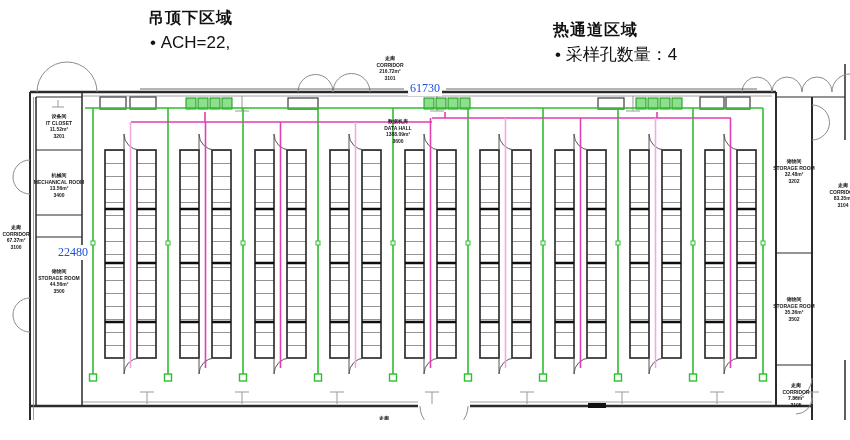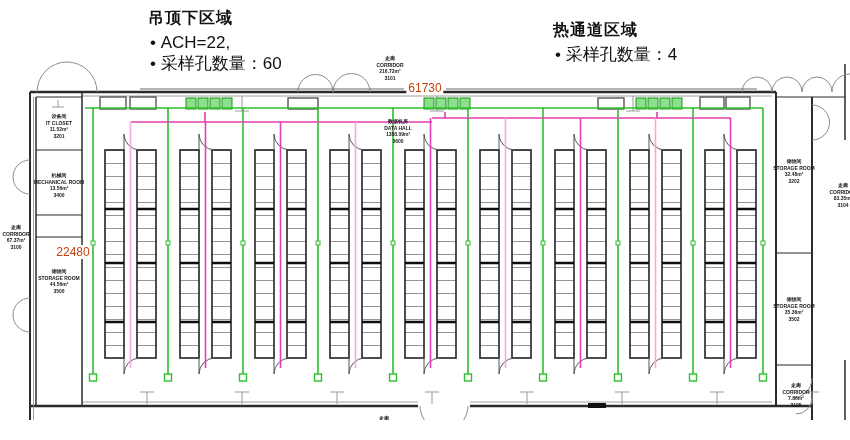--- a/index.html
+++ b/index.html
@@ -9,22 +9,22 @@
   .ann{position:absolute;}
   .ann-title{font-size:16px;font-weight:bold;letter-spacing:1px;margin-bottom:3px;}
   .ann ul{margin:0;padding:0 0 0 2px;list-style:none;}
   .ann li{font-size:17px;line-height:21px;}
   .ann li::before{content:"\2022\00a0";}
   .ann-left{left:148px;top:8px;}
   .ann-right{left:553px;top:12px;margin-top:8px;}
   .room{position:absolute;transform:translateX(-50%);display:flex;flex-direction:column;
         align-items:center;text-align:center;font-size:5px;line-height:1.3;
         color:#1a1a1a;white-space:nowrap;font-weight:bold;}
-  .dim{position:absolute;transform:translateX(-50%);font-size:12px;color:#c2410c;
-       background:#fff;padding:0 2px;white-space:nowrap;}
+  .dim{position:absolute;transform:translateX(-50%);font-size:12px;color:#1d4ed8;
+       background:#fff;padding:0 2px;white-space:nowrap;font-family:Liberation Serif, serif;}
 </style>
 </head>
 <body>
 
 <div class="stage">
 
   <svg width="850" height="440" viewBox="0 0 850 440">
     <defs>
       <pattern id="cells" width="8" height="13" patternUnits="userSpaceOnUse" patternTransform="translate(0,7)">
         <path d="M0,0 H8" stroke="#3c3c3c" stroke-width="1.1"></path>
@@ -136,21 +136,20 @@
       <path d="M131,122 H432 M432,118 H731 M205,122 V112 M445,118 V112 M657,118 V112
                M205.5,122 V368 M280.5,122 V368 M430.5,118 V368 M580.5,118 V368 M730.5,118 V368" stroke="#e23fb0" stroke-width="1.6"></path>
       <path d="M130.5,122 V368 M355.5,122 V368 M505.5,118 V368 M655.5,118 V368" stroke="#f4a8df" stroke-width="1.6"></path>
     </g>
   </svg>
 
   <div class="ann ann-left">
     <div class="ann-title">吊顶下区域</div>
     <ul>
       <li>ACH=22,</li>
-      <li>采样孔数量：60</li>
     </ul>
   </div>
   <div class="ann ann-right">
     <div class="ann-title">热通道区域</div>
     <ul>
       <li>采样孔数量：4</li>
     </ul>
   </div>
 
   <div class="dim" style="left:425px;top:81px;">61730</div>

